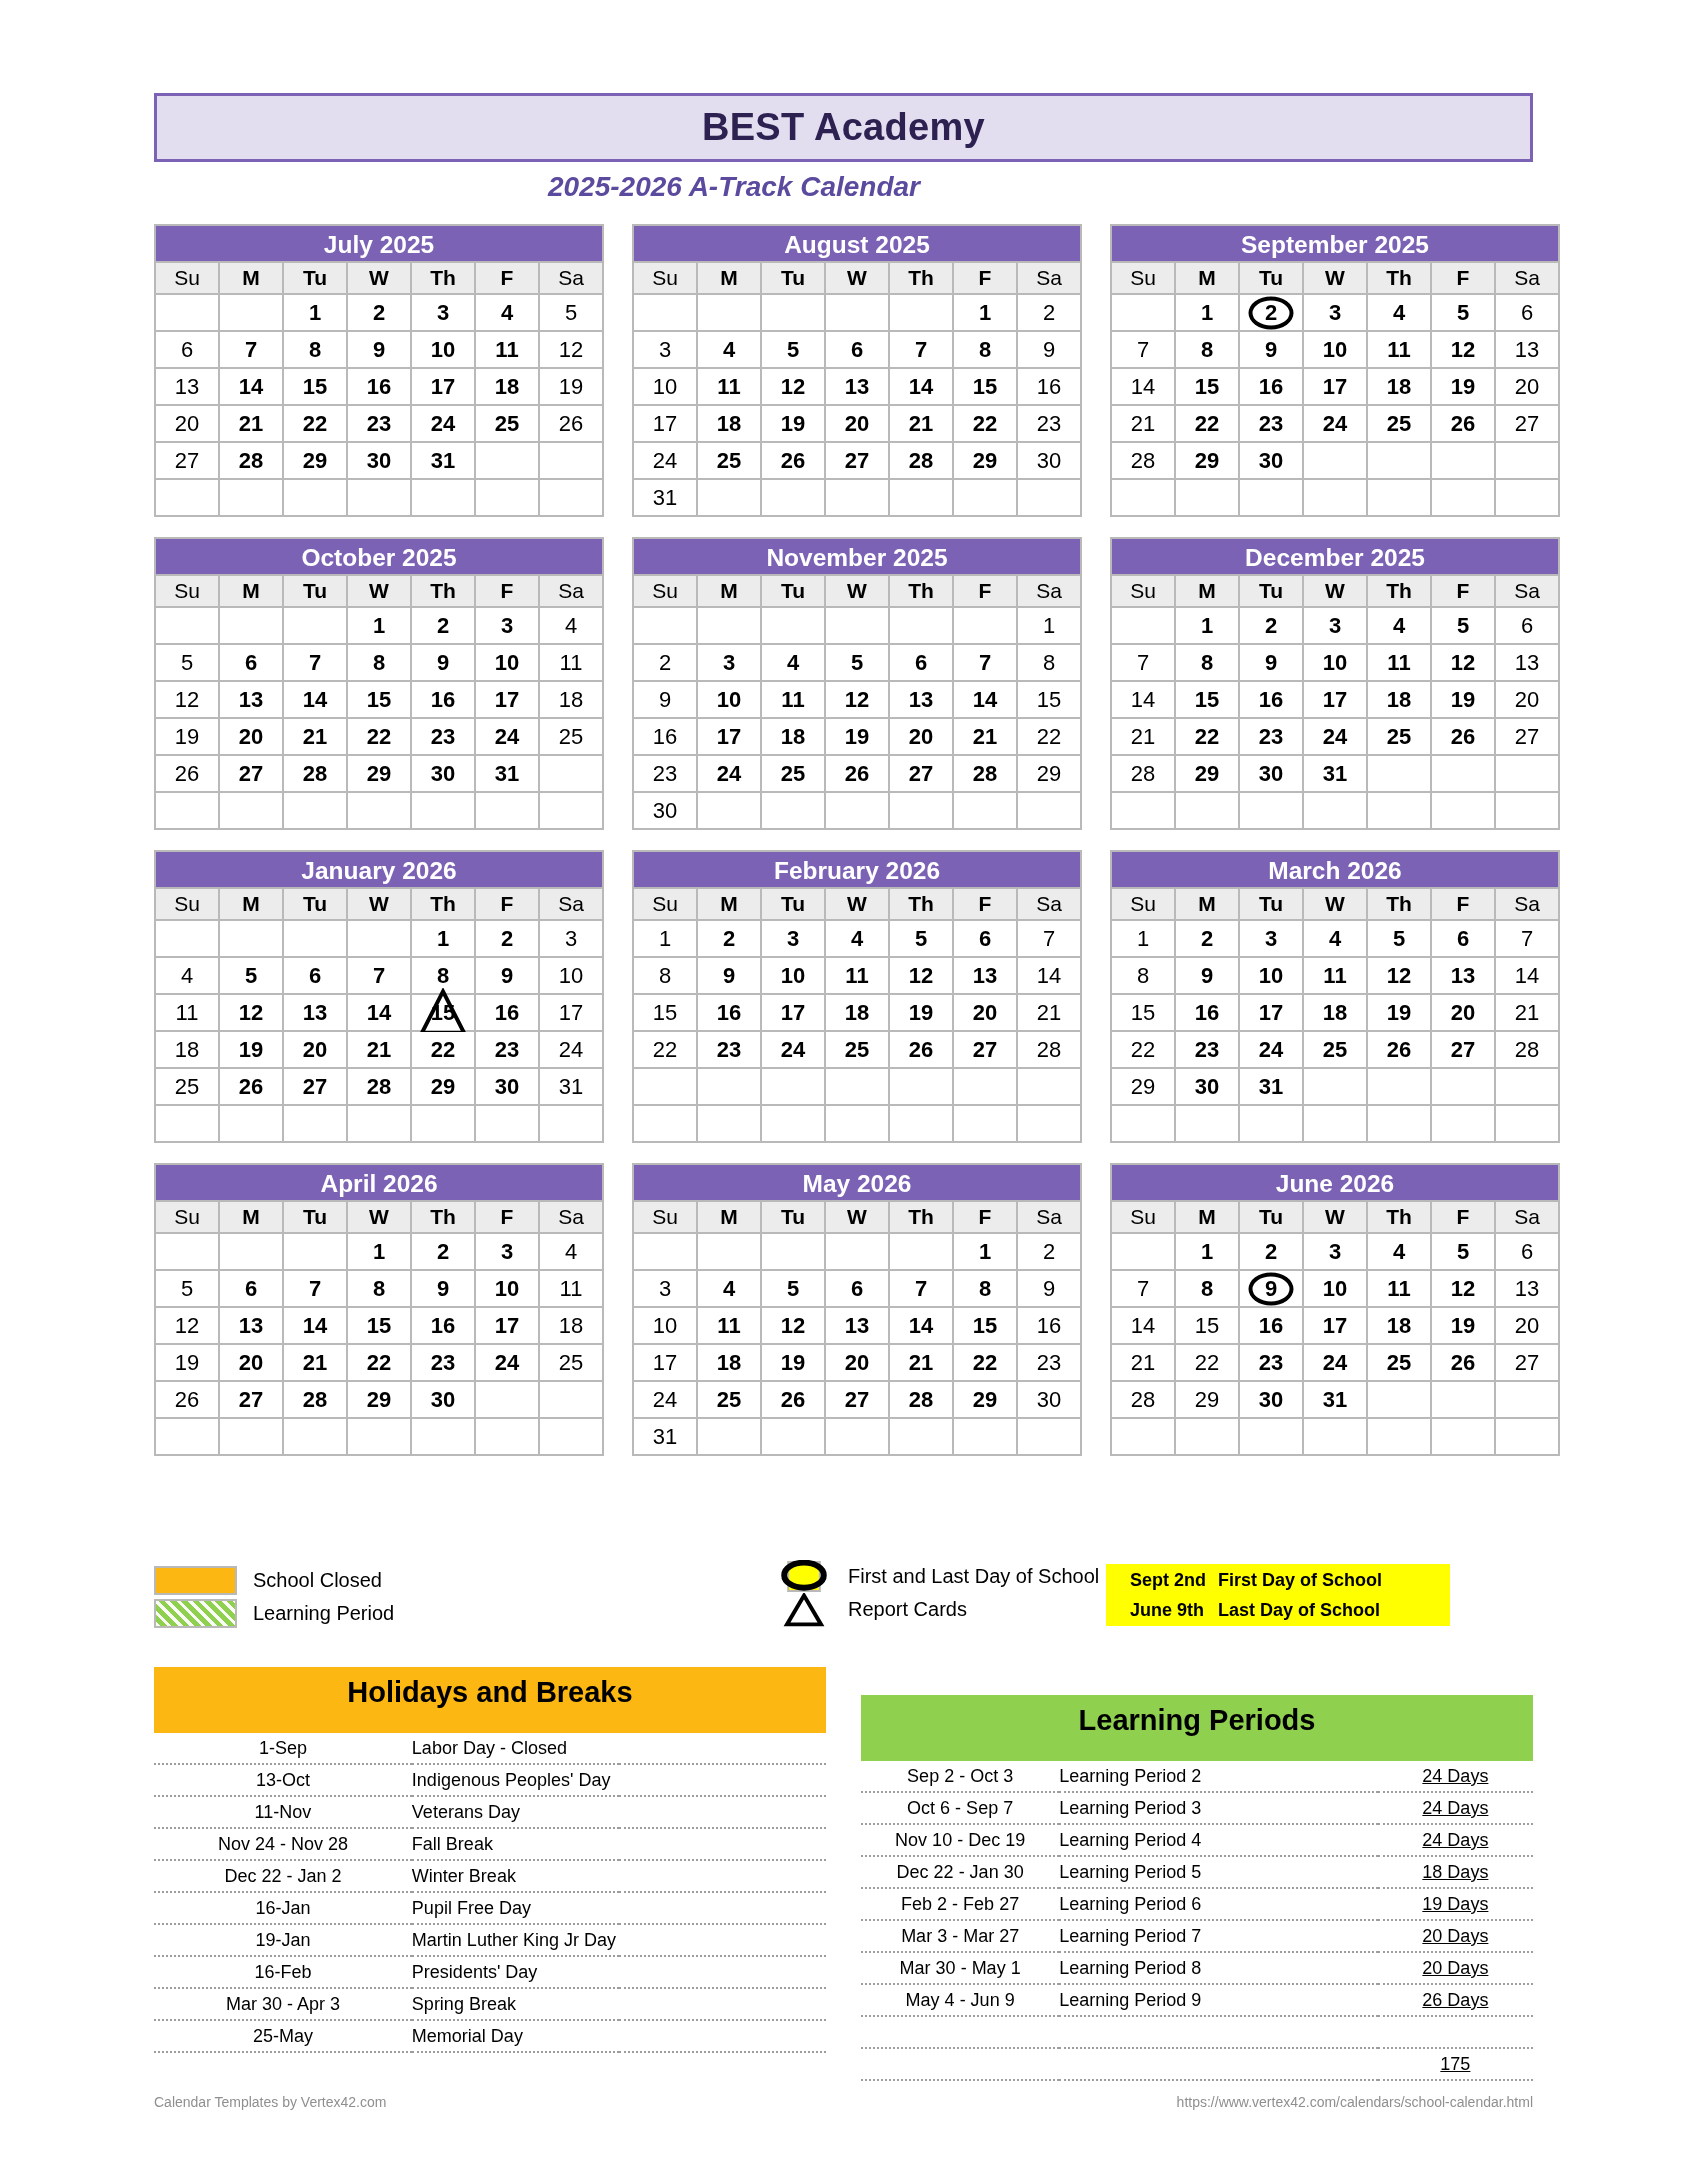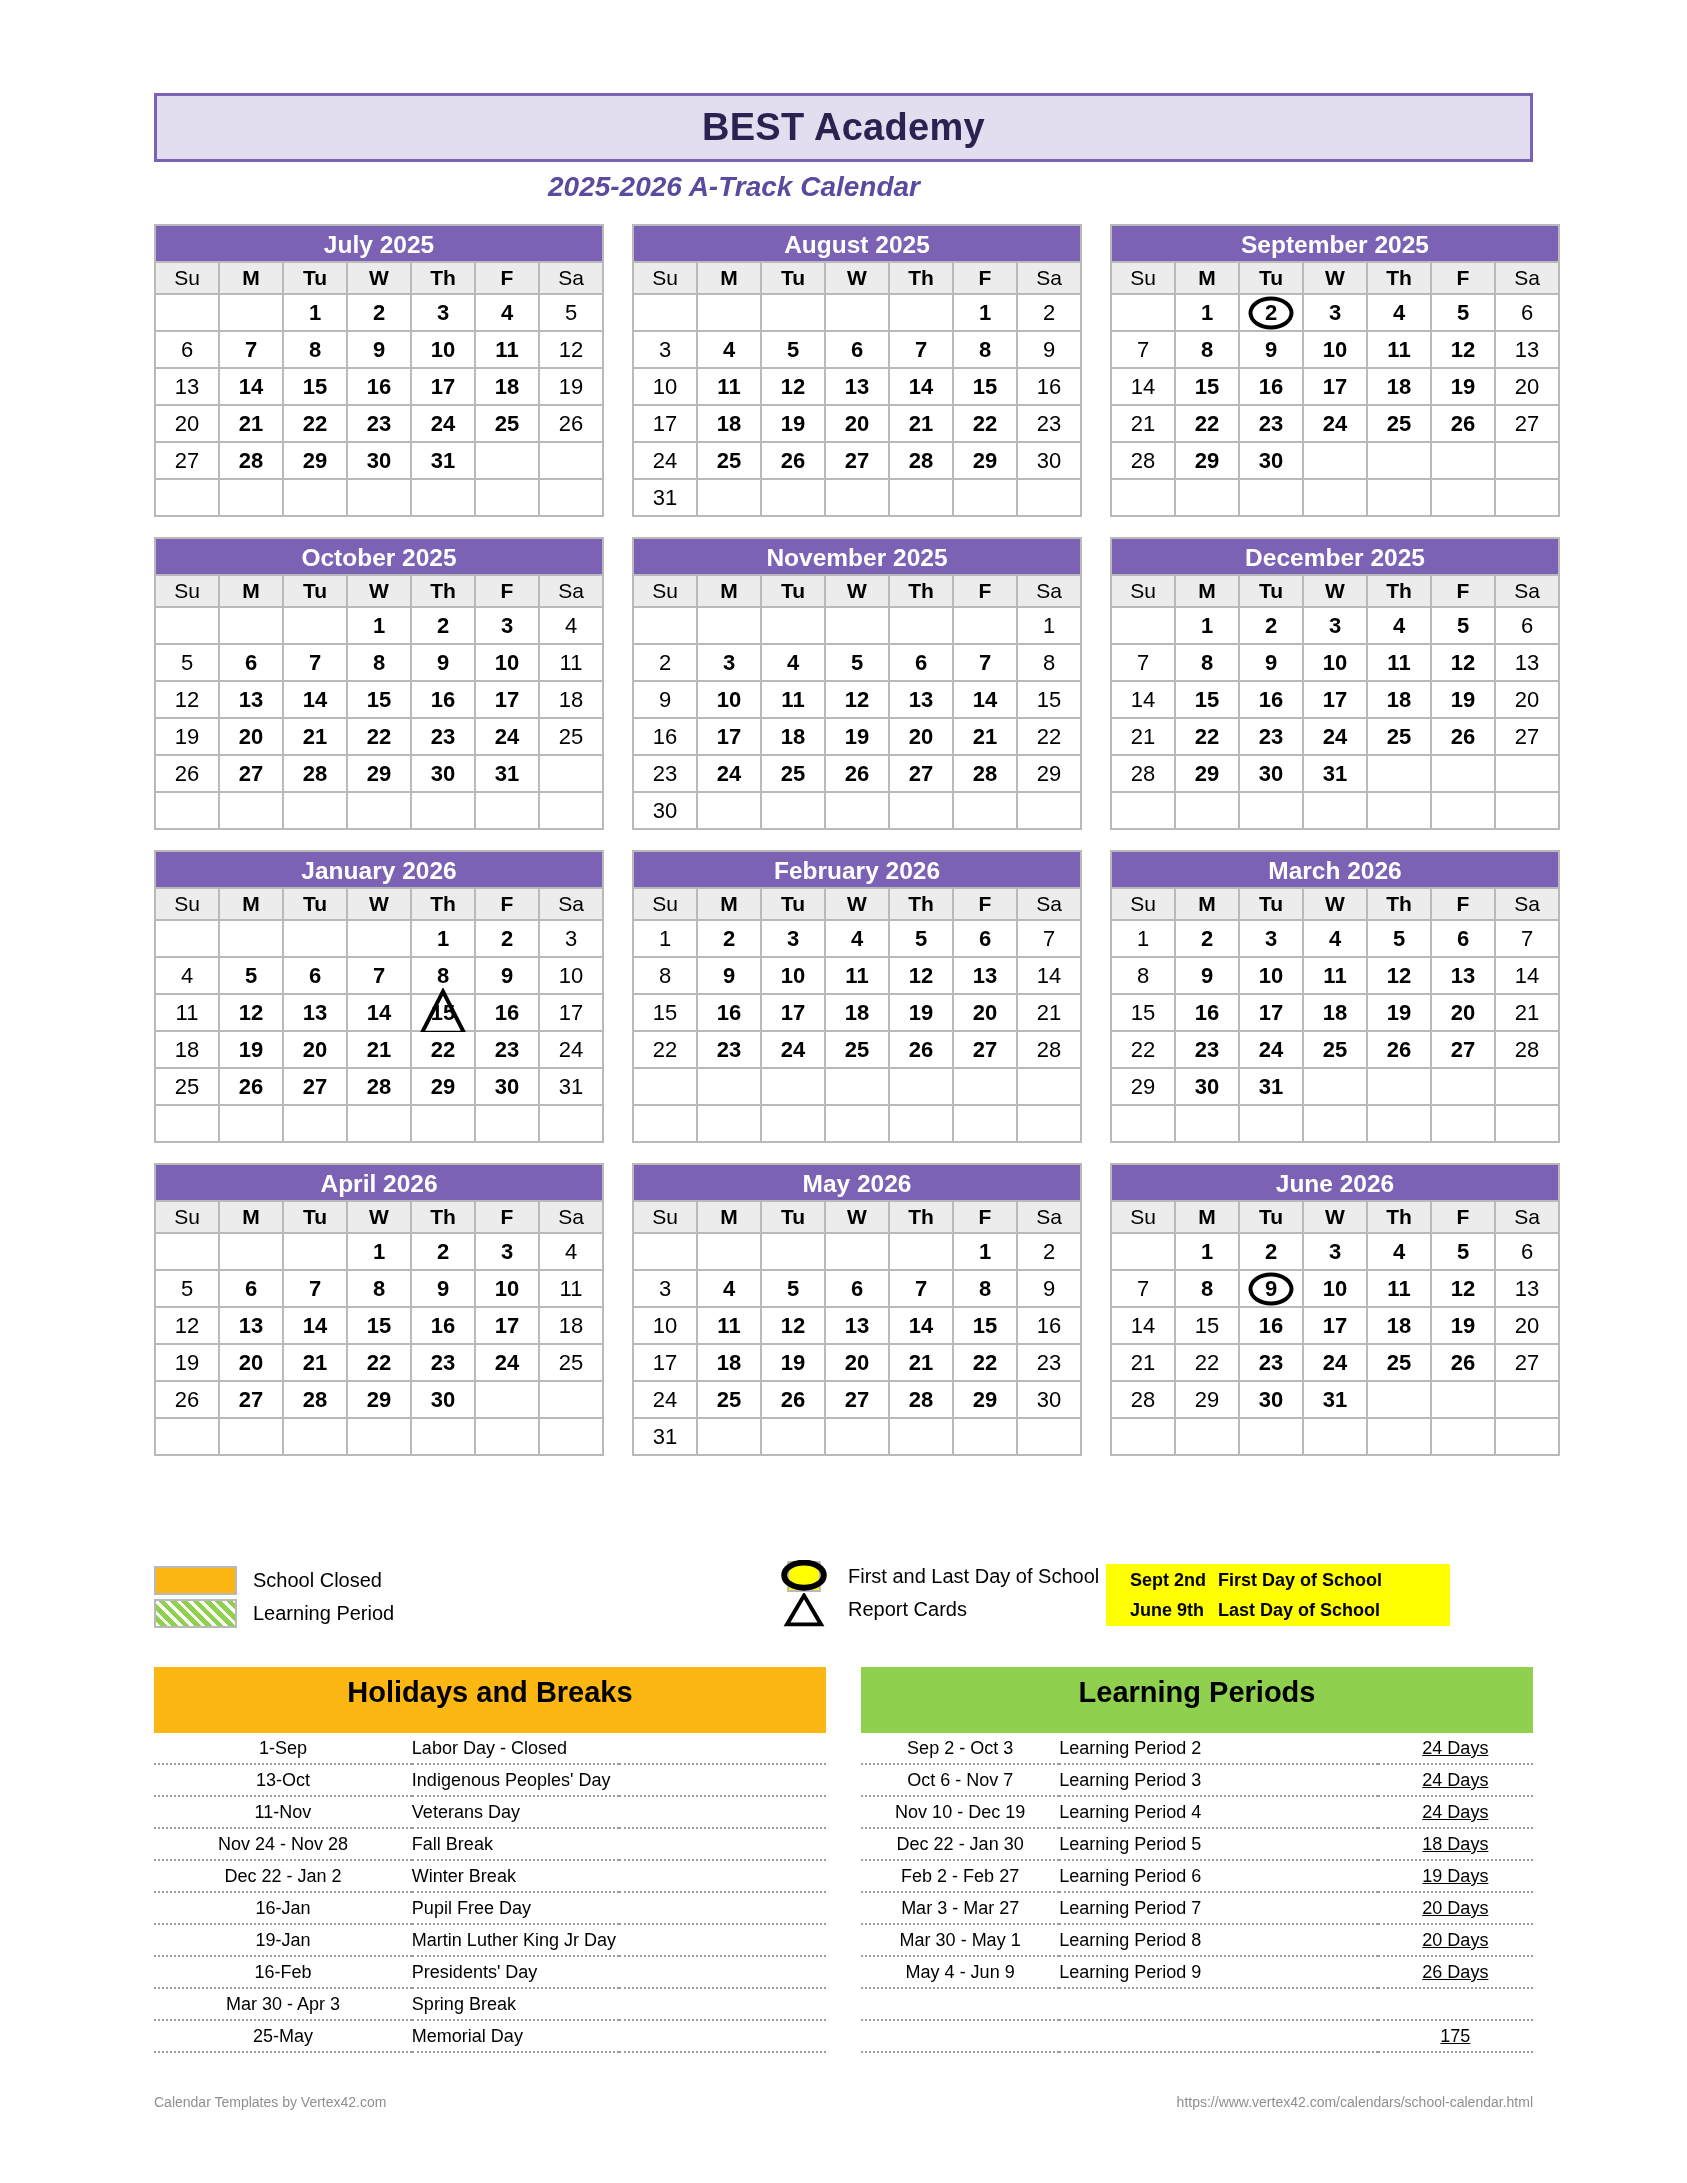--- a/index.html
+++ b/index.html
@@ -96,21 +96,21 @@
 
   
   .btables{position:absolute;left:154px;top:1667px;width:1379px;
     display:flex;justify-content:space-between;}
   .btable{width:672px;}
   .bt-head{
     height:66px;line-height:50px;text-align:center;
     font-size:29px;font-weight:bold;color:#000;
   }
   .bt-head.hol{background:#fcb712;}
-  .bt-head.lp{background:#8fd14f;}
+  .bt-head.lp{background:#8fd14f;margin-top:28px;}
   table.bt{width:100%;border-collapse:collapse;table-layout:fixed;}
   table.bt td{
     font-size:18px;height:30px;padding:0 0 0 0;
     border-bottom:2px dotted #9d9d9d;color:#000;vertical-align:middle;
   }
   td.c-date{width:198px;text-align:center;}
   td.c-name{width:318px;text-align:left;padding-left:6.6px;}
   td.c-days{width:155px;text-align:center;text-decoration:underline;}
   td.blank{height:30px;border-bottom:2px dotted #9d9d9d;}
   td.total{text-align:center;font-size:18px;}
@@ -1096,21 +1096,21 @@
     <div class="btable">
       <div class="bt-head lp">Learning Periods</div>
       <table class="bt">
           <tbody id="lp-body">
             <tr>
               <td class="c-date">Sep 2 - Oct 3</td>
               <td class="c-name">Learning Period 2</td>
               <td class="c-days">24 Days</td>
             </tr>
             <tr>
-              <td class="c-date">Oct 6 - Nov 7</td>
+              <td class="c-date">Oct 6 - Sep 7</td>
               <td class="c-name">Learning Period 3</td>
               <td class="c-days">24 Days</td>
             </tr>
             <tr>
               <td class="c-date">Nov 10 - Dec 19</td>
               <td class="c-name">Learning Period 4</td>
               <td class="c-days">24 Days</td>
             </tr>
             <tr>
               <td class="c-date">Dec 22 - Jan 30</td>

